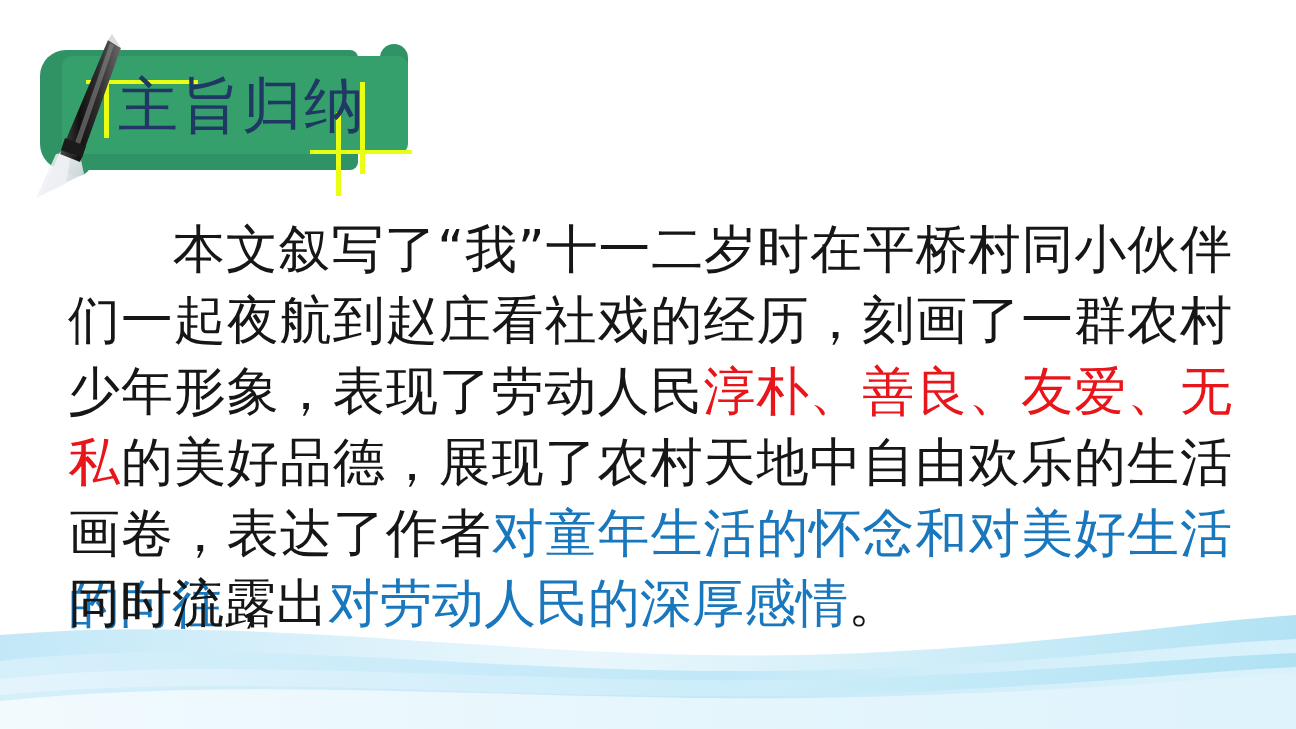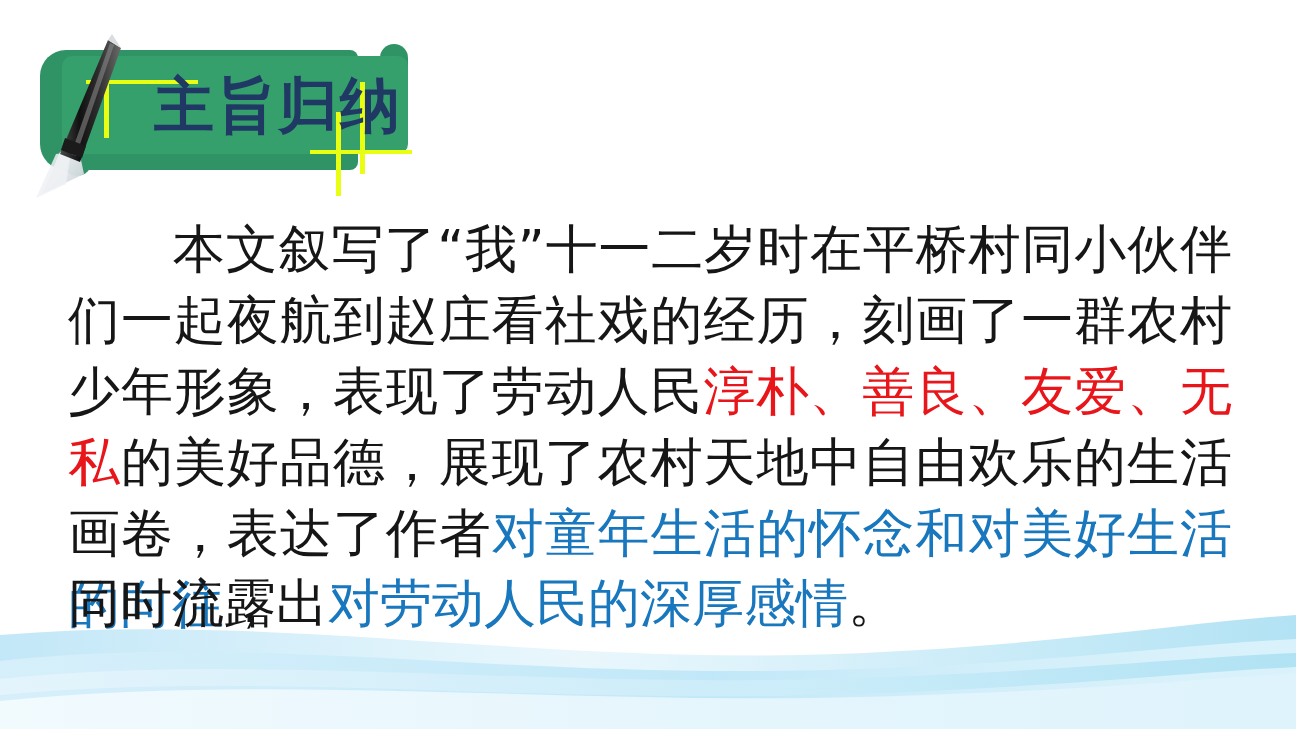--- a/index.html
+++ b/index.html
@@ -75,25 +75,24 @@
     border-radius: 10px;
   }
   .banner-title {
     position: absolute;
     left: 100px;
     top: 34px;
     width: 266px;
     height: 94px;
     line-height: 94px;
     font-size: 60px;
-    font-weight: bold;
+    font-weight: normal;
     color: #1f3864;
     letter-spacing: 2px;
     white-space: nowrap;
-    margin-left: 36px;
   }
 
   
   .acc {
     position: absolute;
     background: #e8ff14;
   }
   .acc-tl-v { left: 86px;  top: 42px;  width: 5px;  height: 72px; }
   .acc-tl-h { left: 68px;  top: 56px;  width: 112px; height: 4px; }
   .acc-br-v { left: 342px; top: 58px;  width: 5px;  height: 92px; }

